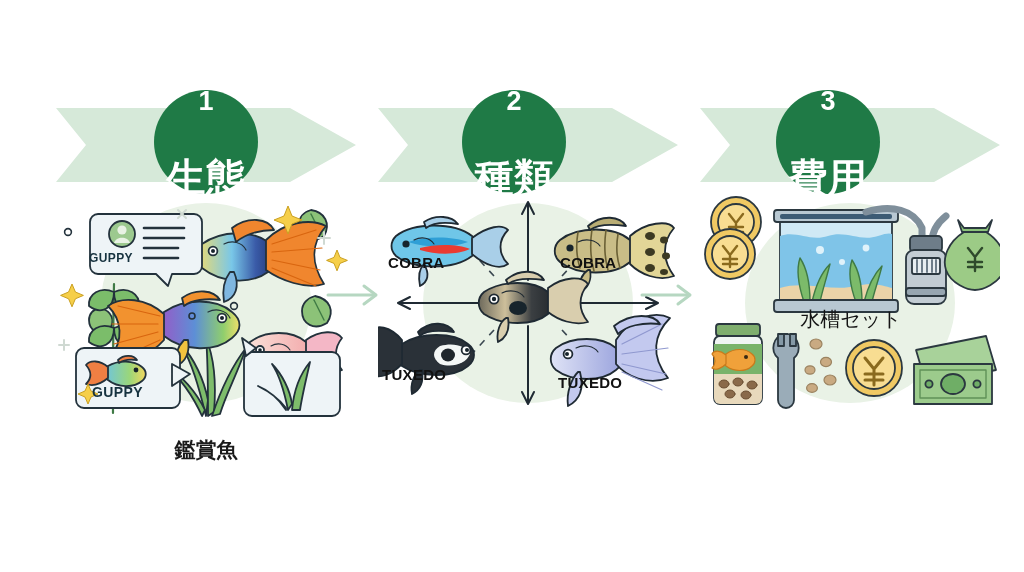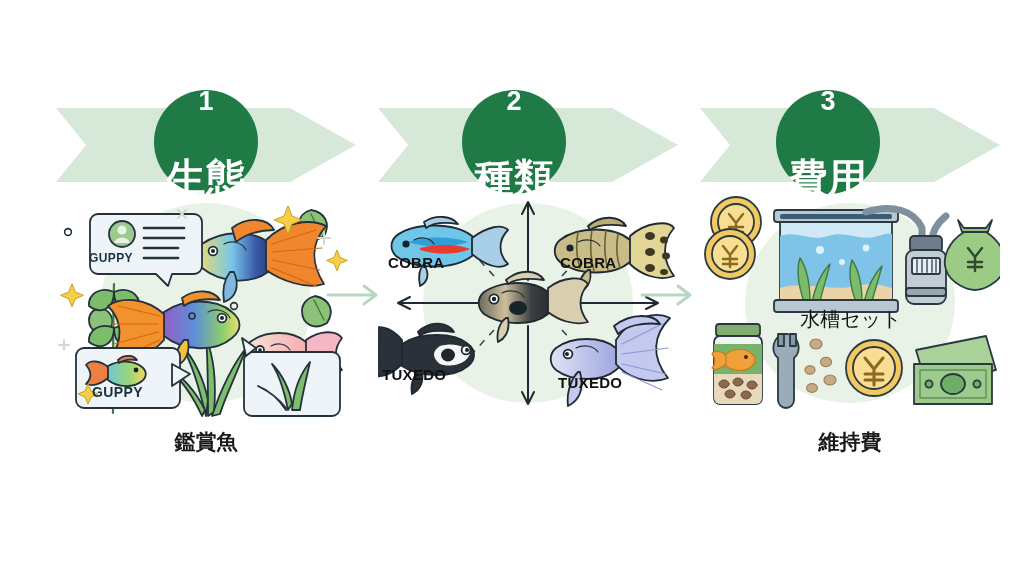--- a/index.html
+++ b/index.html
@@ -42,21 +42,21 @@
     position: absolute; left: 50%; top: 50%; transform: translate(-50%,-50%);
     width: 210px; height: 200px; border-radius: 50%; background: #e9f2e6;
   }
   .art { position: absolute; inset: 0; }
 
   
   .caption {
     position: absolute; top: 428px; width: 300px; text-align: center;
     font-size: 21px; font-weight: bold; color: #1a1a1a;
   }
-  .cap1 { left: 56px; } .cap2 { left: 378px; } .cap3 { left: 700px; }
+  .cap1 { left: 56px; margin-top: 8px; } .cap2 { left: 378px; } .cap3 { left: 700px; }
 
   
   .connector { position: absolute; top: 282px; width: 58px; height: 26px; }
   .conn1 { left: 326px; } .conn2 { left: 640px; }
 
   
   .vlabel {
     position: absolute; font-size: 15px; font-weight: bold; color: #111;
     letter-spacing: .3px; white-space: nowrap;
   }
@@ -495,15 +495,14 @@
           <circle cx="229" cy="196" r="3.6" fill="#6fae66"></circle>
           <circle cx="277" cy="196" r="3.6" fill="#6fae66"></circle>
         </g>
       </g>
     </svg>
 
     <span class="tanklabel">水槽セット</span>
   </div>
 
   <div class="caption cap1">鑑賞魚</div>
-  <div class="caption cap3">維持費</div>
 
 </div>
 
 </body></html>

